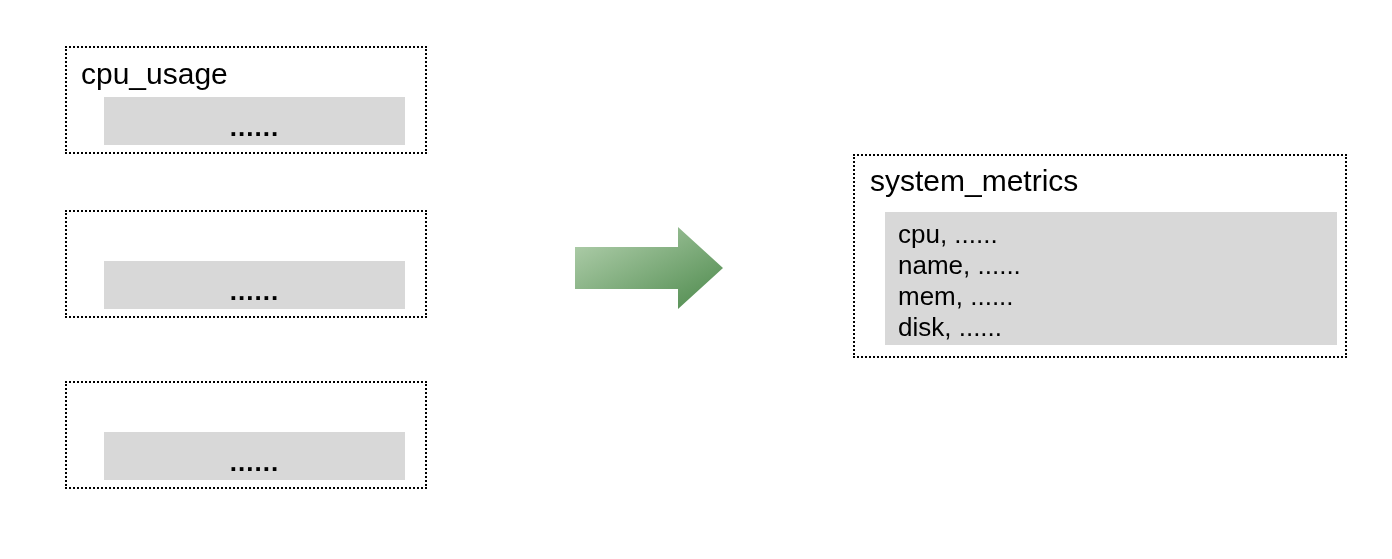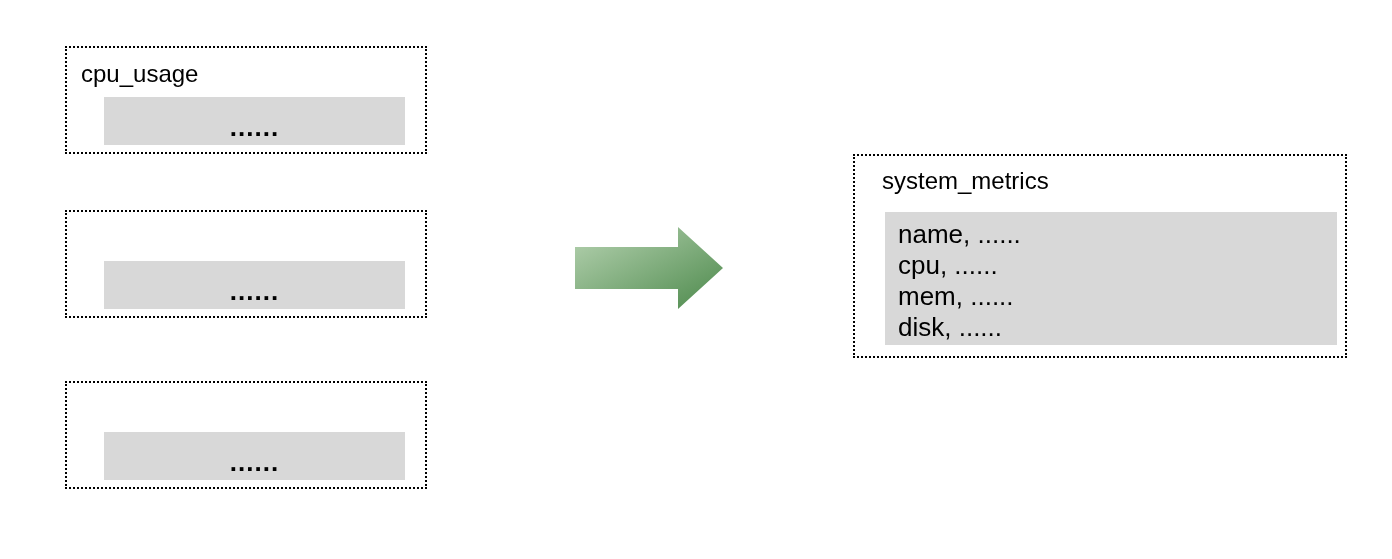--- a/index.html
+++ b/index.html
@@ -31,21 +31,21 @@
     width: 362px;
     height: 108px;
   }
   .src-box.pos-0 { top: 46px; }
   .src-box.pos-1 { top: 210px; }
   .src-box.pos-2 { top: 381px; }
   .box-title {
     position: absolute;
     left: 14px;
     top: 9px;
-    font-size: 24px;
+    font-size: 30px;
     line-height: 34px;
     white-space: nowrap;
   }
   .src-fill {
     position: absolute;
     left: 37px;
     top: 49px;
     width: 301px;
     height: 48px;
     background: var(--panel-fill, #d8d8d8);
@@ -58,21 +58,21 @@
     font-weight: bold;
     letter-spacing: 1px;
   }
   .result-box {
     left: 853px;
     top: 154px;
     width: 494px;
     height: 204px;
   }
   .result-box .box-title {
-    left: 27px;
+    left: 15px;
     top: 8px;
     text-align: right;
   }
   .result-fill {
     position: absolute;
     left: 30px;
     top: 56px;
     width: 452px;
     height: 133px;
     background: var(--panel-fill, #d8d8d8);
@@ -116,20 +116,20 @@
         <stop id="arrowGradStart" offset="0" stop-color="#b7d3b2"></stop>
         <stop id="arrowGradEnd" offset="1" stop-color="#4c894b"></stop>
       </linearGradient>
     </defs>
     <polygon points="0,20 103,20 103,0 148,41 103,82 103,62 0,62" fill="url(#arrowGrad)"></polygon>
   </svg>
 
   <div class="table-box result-box">
     <div class="box-title">system_metrics</div>
     <div class="result-fill">
+      <div class="result-row">cpu, ......</div>
       <div class="result-row">name, ......</div>
-      <div class="result-row">cpu, ......</div>
       <div class="result-row">mem, ......</div>
       <div class="result-row">disk, ......</div>
     </div>
   </div>
 
 </div>
 
 </body></html>

